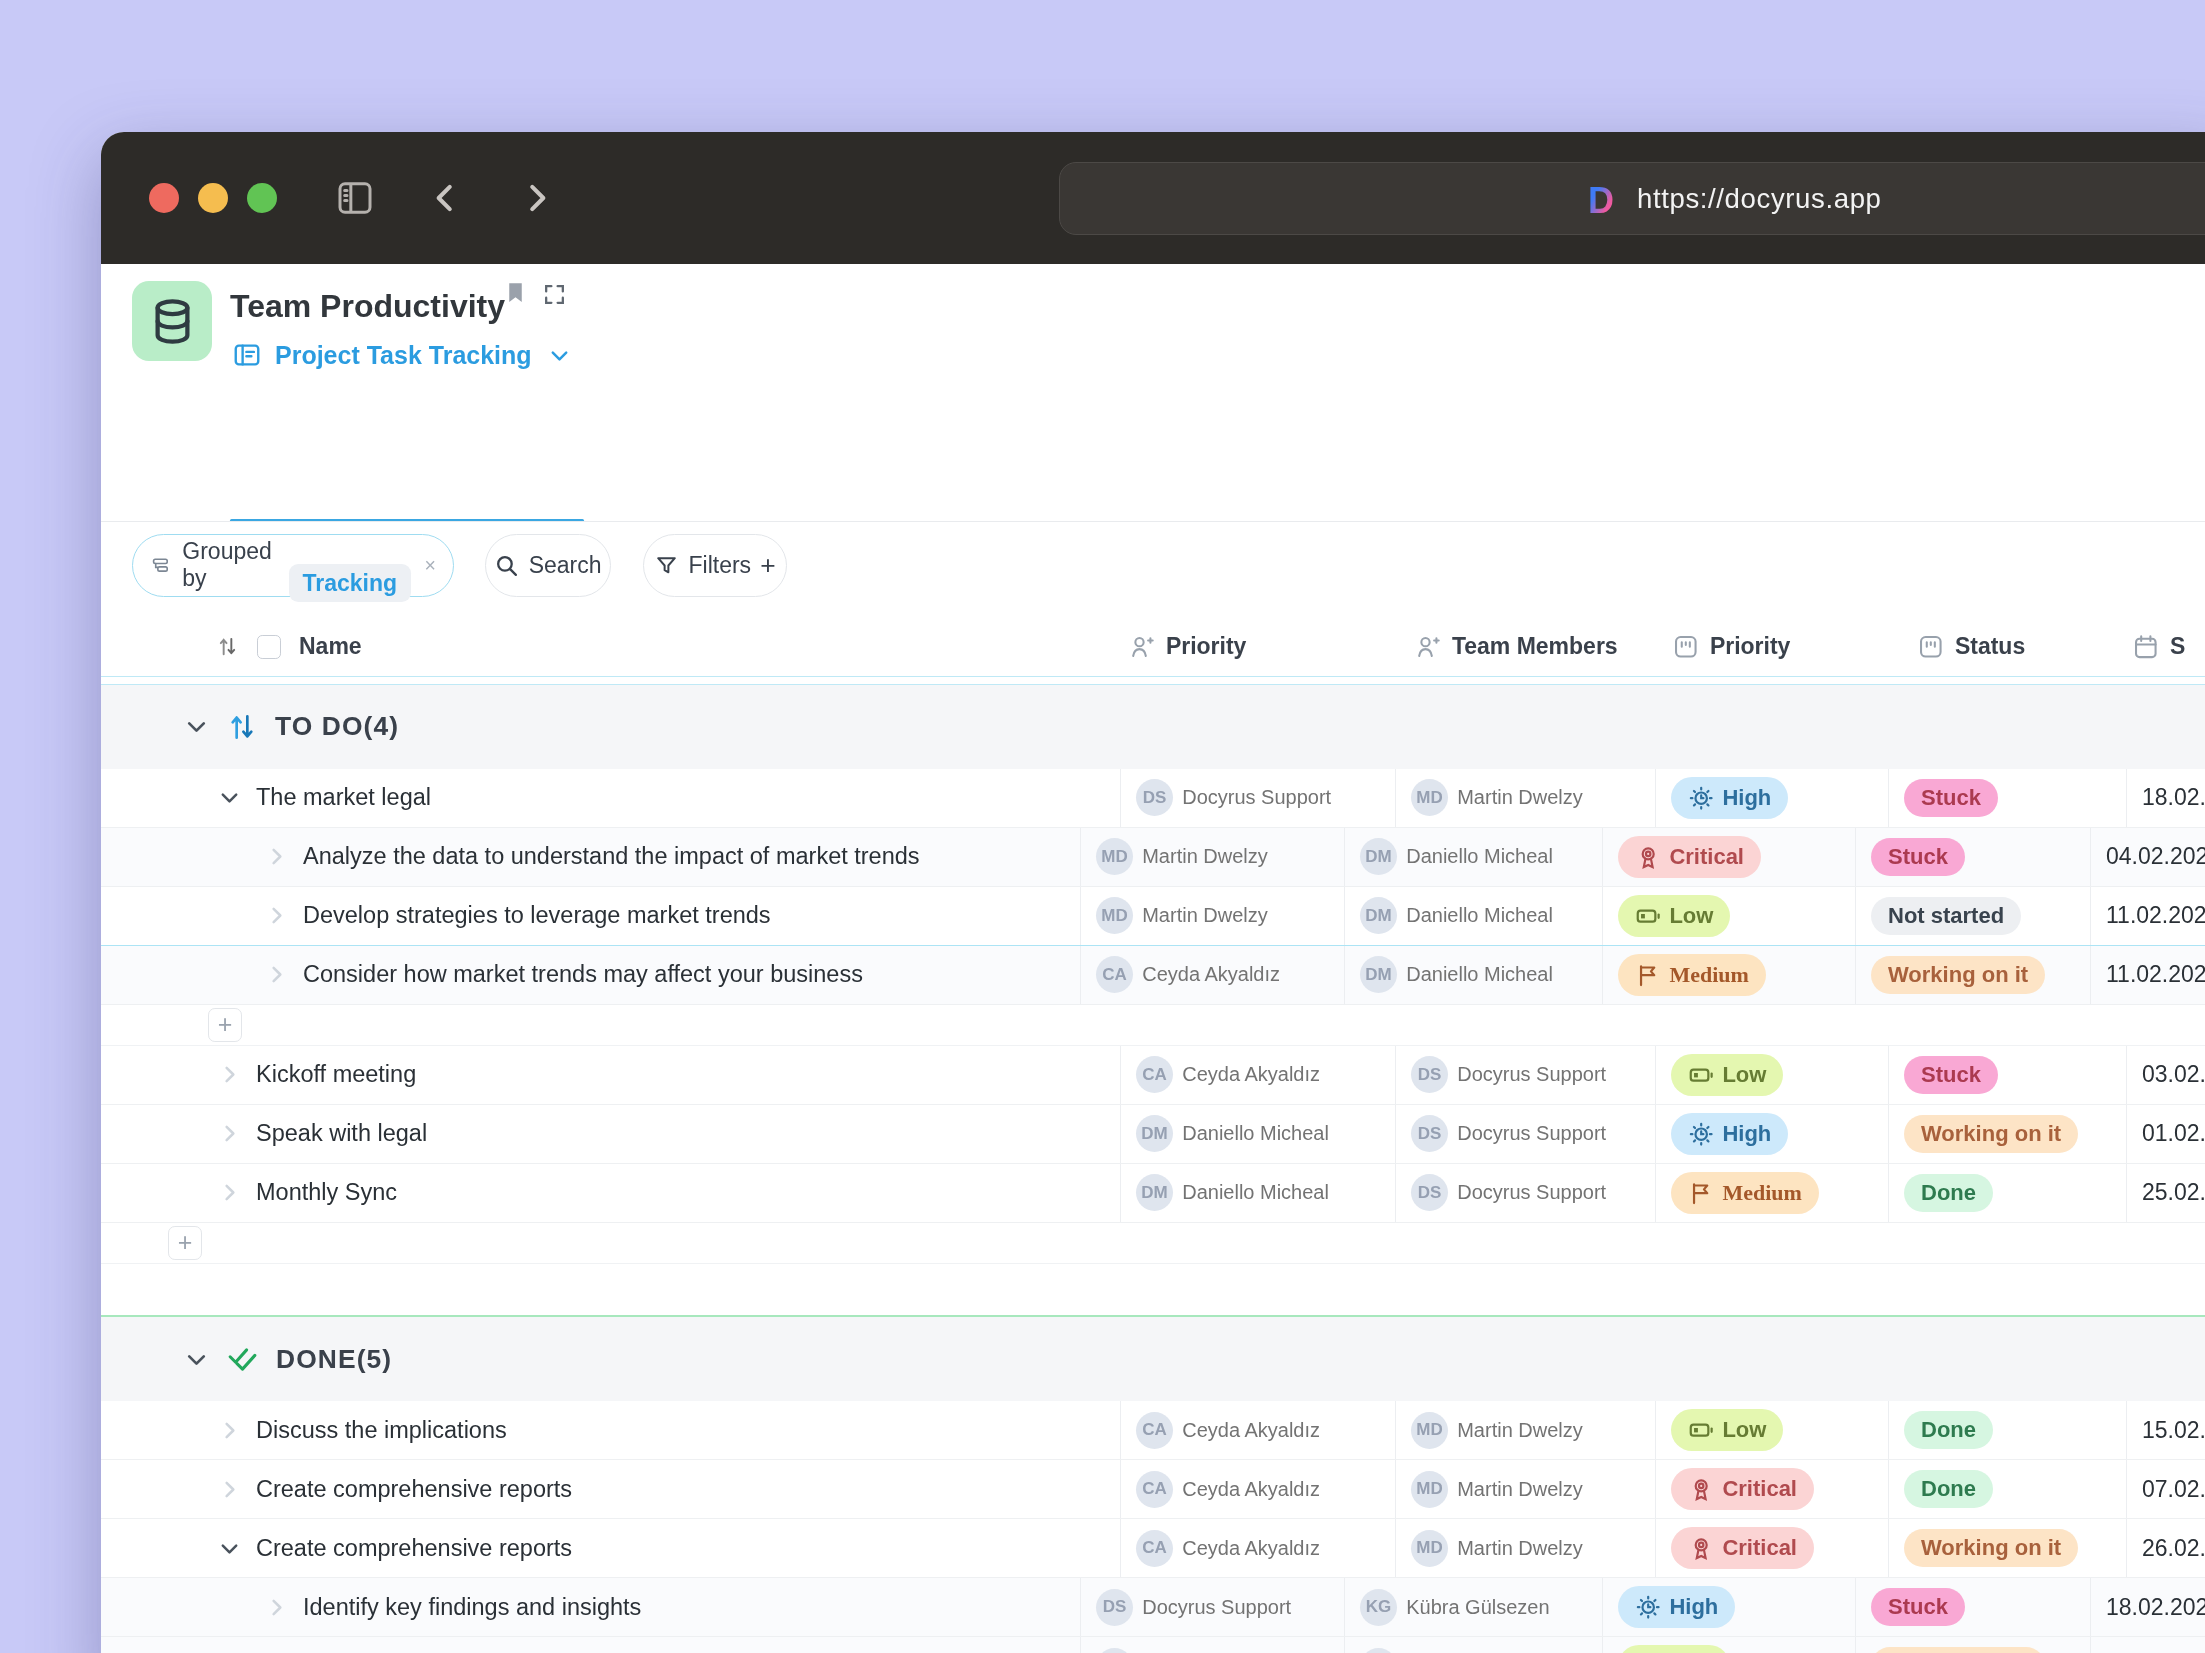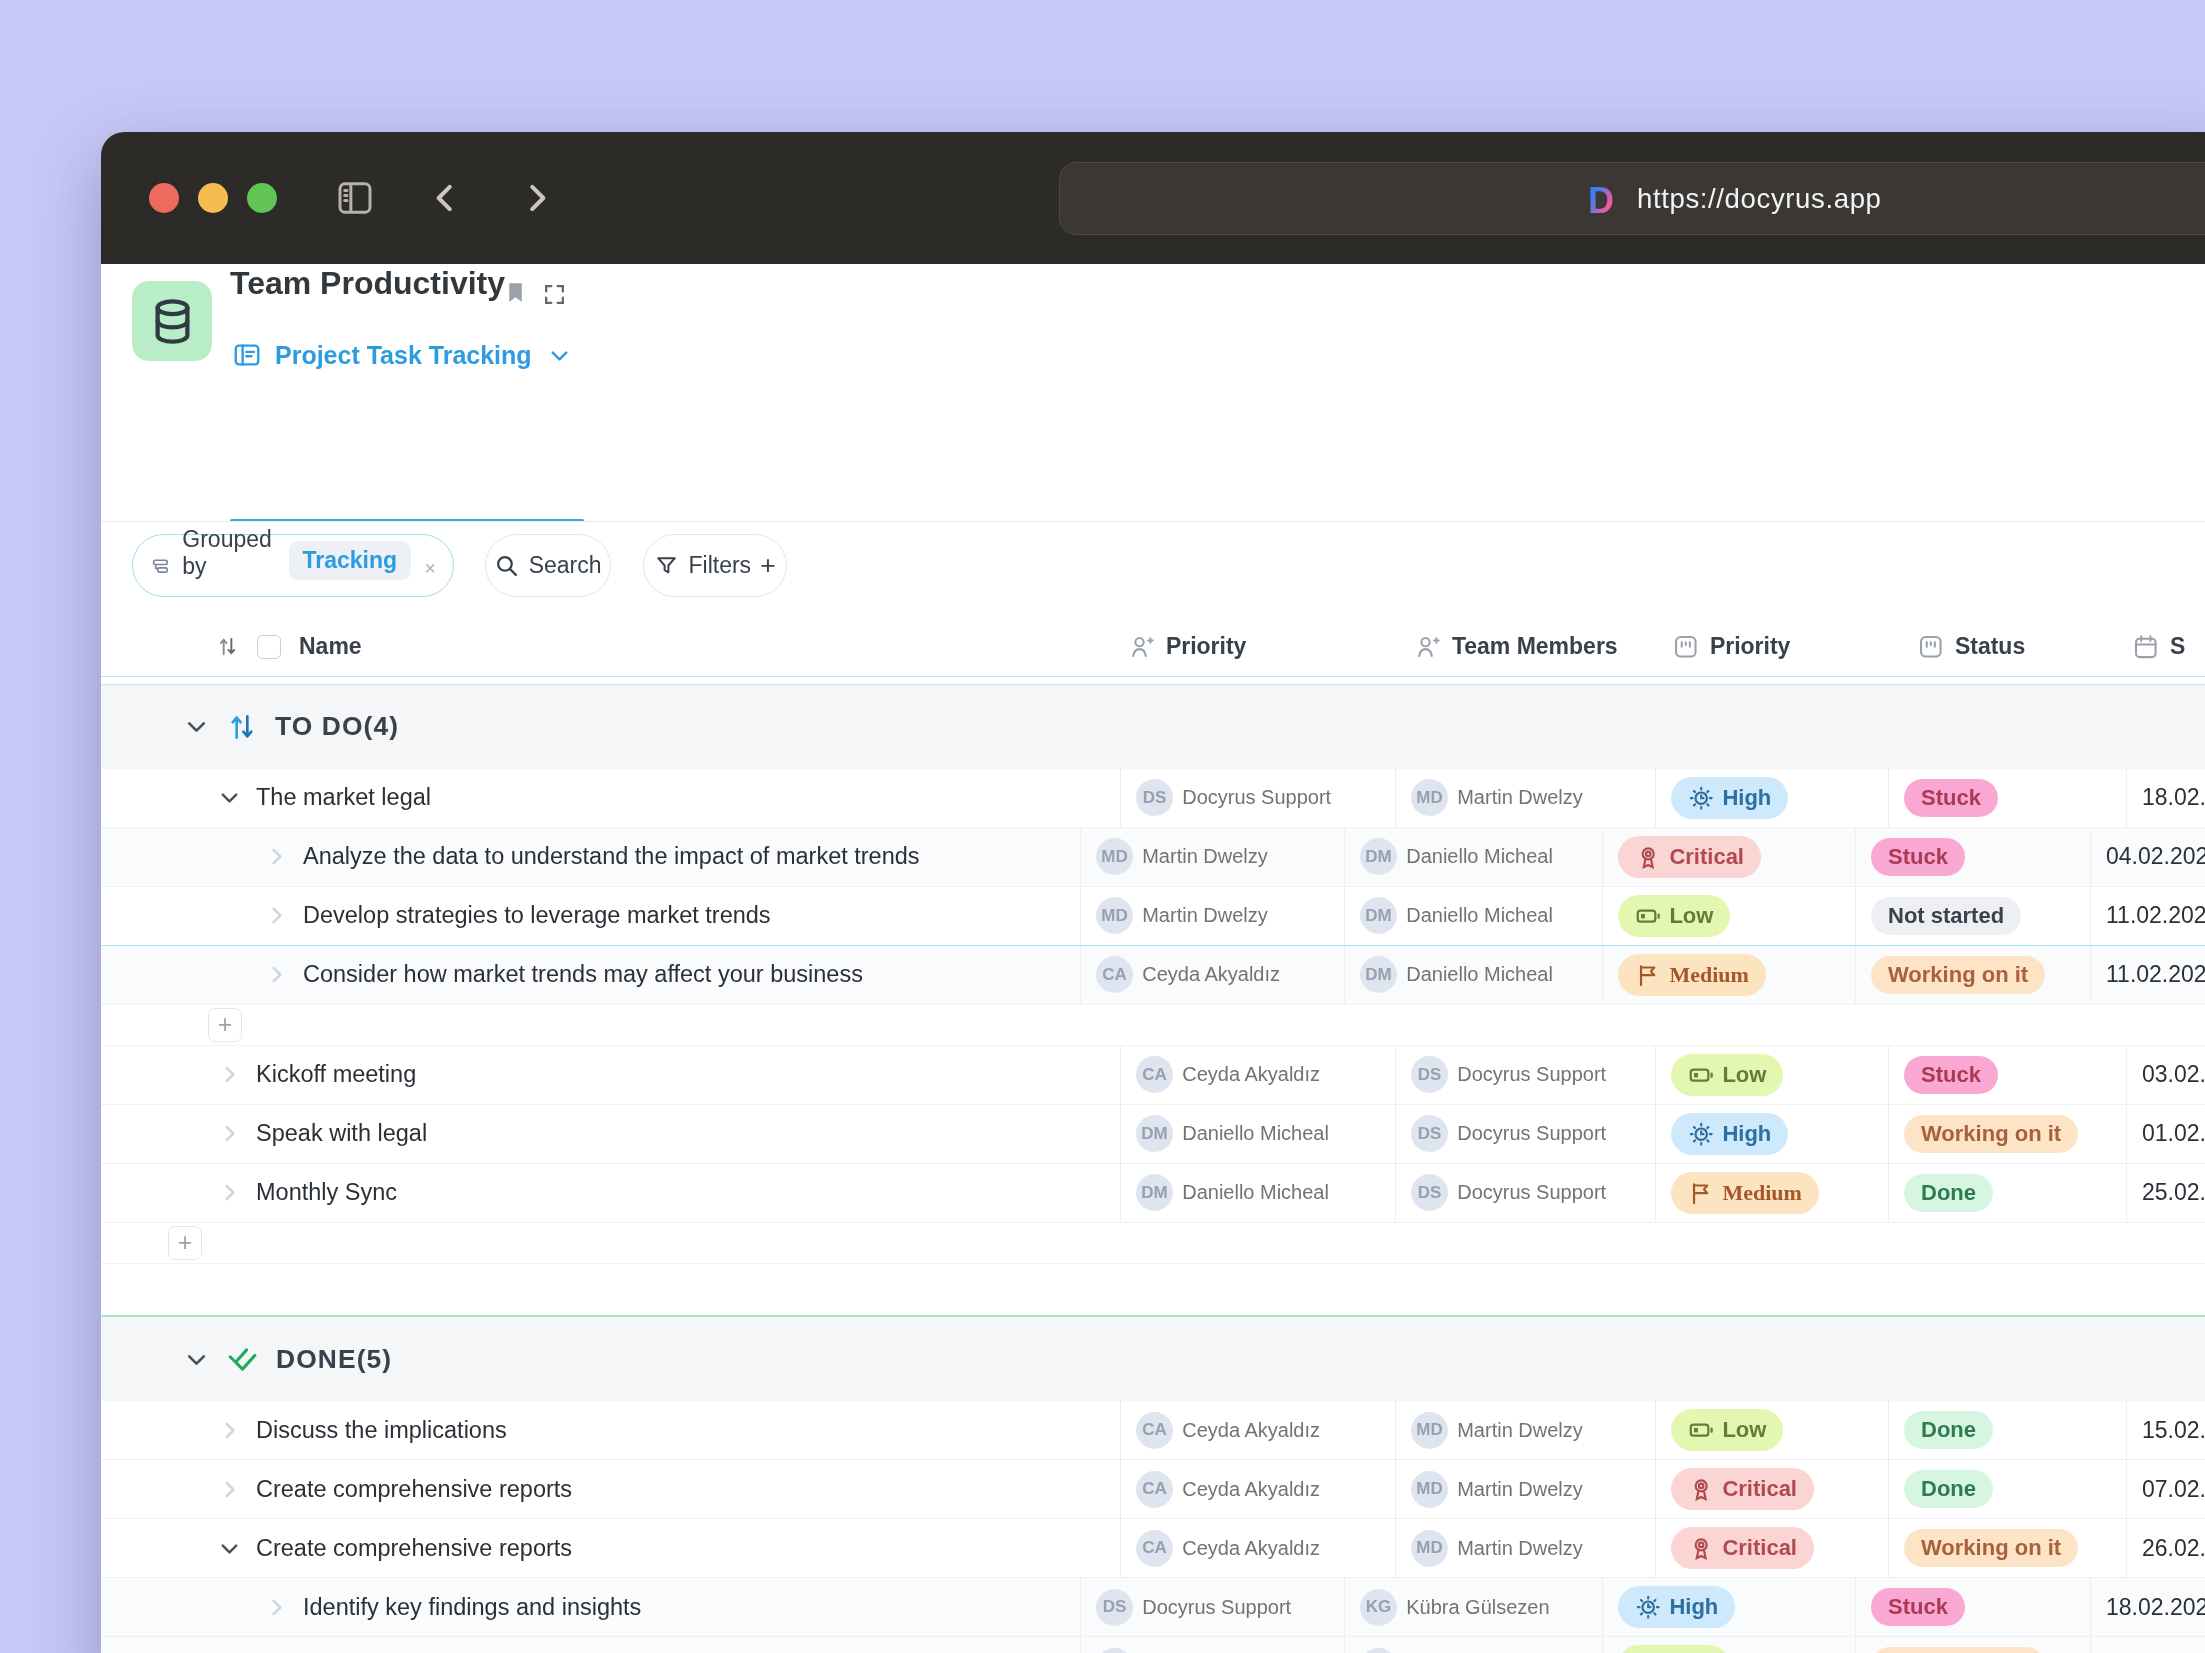--- a/index.html
+++ b/index.html
@@ -14,30 +14,30 @@
   .urlbar{position:absolute;left:958px;top:30px;height:71px;width:1436px;background:#3a3734;
     border:1.1px solid #4c4946;border-radius:17px;}
   .favicon{position:absolute;left:528px;top:17px;font-size:36px;font-weight:700;
     background:linear-gradient(120deg,#3f7bf6 30%,#ef5aa0 70%);-webkit-background-clip:text;background-clip:text;color:transparent;}
   .urltext{position:absolute;left:577px;top:19.5px;font-size:27.6px;color:#f3f3f3;letter-spacing:0.6px;}
   
   .content{position:relative;background:#fff;}
   .apphead{position:relative;height:258px;}
   .dbicon{position:absolute;left:31px;top:17px;width:80px;height:80px;border-radius:17px;
     background:#b9edc8;display:flex;align-items:center;justify-content:center;color:#2e3b41;}
-  .ptitle{position:absolute;left:129px;top:1px;font-size:32px;font-weight:700;color:#32373c;}
+  .ptitle{position:absolute;left:129px;top:24px;font-size:32px;font-weight:700;color:#32373c;}
   .bookmark{position:absolute;left:402px;top:16px;color:#9aa1ab;}
   .fullscreen{position:absolute;left:441px;top:18.4px;color:#5f6770;}
   .viewtab{position:absolute;left:131px;top:76px;display:flex;align-items:center;gap:13px;color:#2b9ce0;font-size:25px;font-weight:600;}
   .tabline{position:absolute;left:129px;top:255px;width:354px;height:3.4px;background:#3aa7e2;border-radius:1.7px;}
   .headdiv{position:absolute;left:0;top:257px;width:2139px;height:1.1px;background:#e9ebee;}
   
   .toolbar{position:relative;height:95px;}
   .chip{position:absolute;top:11.5px;height:63px;border-radius:32px;background:#fff;display:flex;align-items:center;box-sizing:border-box;}
-  .chip.grp{left:31px;width:322px;border:1.7px solid #9fdcf1;padding:16px 17px;gap:11.5px;align-items:flex-end;}
+  .chip.grp{left:31px;width:322px;border:1.7px solid #9fdcf1;padding:4px 17px;gap:11.5px;}
   .chip.search{left:384px;width:126px;border:1.7px solid #e3e6ea;justify-content:center;gap:9.2px;}
   .chip.filters{left:542px;width:144px;border:1.7px solid #e3e6ea;justify-content:center;gap:9.2px;}
   .chiplabel{font-size:23px;color:#39414c;}
   .chipval{background:#edf0f4;border-radius:9.2px;padding:5.7px 13.8px;font-size:23px;font-weight:600;color:#2b9ce0;margin-top:36px;}
   .chipx{font-size:19.5px;color:#a9b1bb;margin-left:2.3px;}
   .plus{font-size:26.4px;color:#39414c;font-weight:400;line-height:1;}
   
   .thead{position:relative;height:59px;font-size:23px;font-weight:600;color:#3a414b;}
   .th{position:absolute;top:0;height:59px;display:flex;align-items:center;gap:10.3px;white-space:nowrap;}
   .th svg{flex:none}

